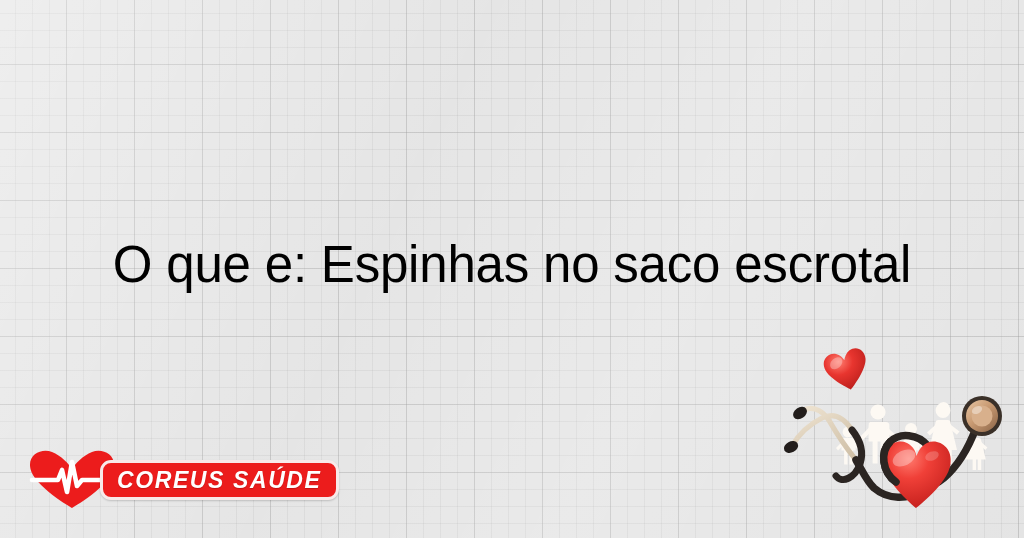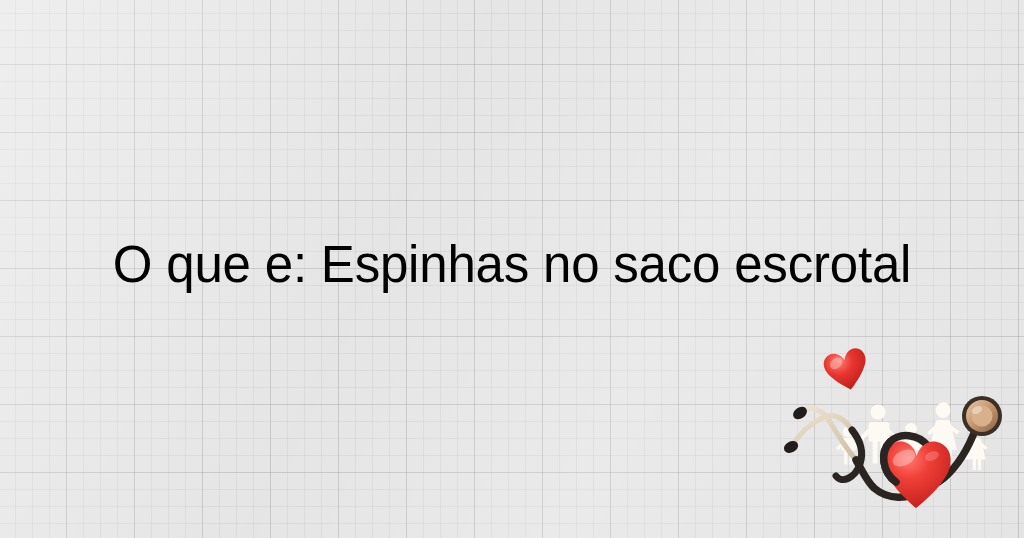--- a/index.html
+++ b/index.html
@@ -121,20 +121,36 @@
 </head>
 <body>
 
 <div id="stage">
 
   <div id="grid-bg"></div>
   <div id="grid-sheen"></div>
 
   <div id="title">O que e: Espinhas no saco escrotal</div>
 
+  <div id="brand-logo">
+
+    <div id="brand-connector"></div>
+
+    <div id="brand-heart">
+      <svg viewBox="0 0 88 60" width="88" height="60" xmlns="http://www.w3.org/2000/svg">
+        <path d="M44 58 C 44 58, 6 36, 2.5 19 C -1 4, 14 -2, 24 2 C 33 5.5, 41 14, 44 19
+                 C 47 14, 55 5.5, 64 2 C 74 -2, 89 4, 85.5 19 C 82 36, 44 58, 44 58 Z" fill="#ec1c1c"></path>
+        <polyline points="4,30 24,30 30,30 34,20 39,42 44,12 49,36 54,30 84,30" fill="none" stroke="#ffffff" stroke-width="4.6" stroke-linejoin="round" stroke-linecap="round"></polyline>
+      </svg>
+    </div>
+
+    <div id="brand-badge">
+      <span id="brand-badge-text">COREUS SAÚDE</span>
+    </div>
+  </div>
 
   <div id="illustration">
     <svg class="illus-layer" viewBox="0 0 246 190" width="246" height="190" xmlns="http://www.w3.org/2000/svg">
       <defs>
         <radialGradient id="bigHeartG" cx="38%" cy="26%" r="78%">
           <stop offset="0%" stop-color="#ff7a6e"></stop>
           <stop offset="38%" stop-color="#f04038"></stop>
           <stop offset="100%" stop-color="#c41f1c"></stop>
         </radialGradient>
         <radialGradient id="smallHeartG" cx="36%" cy="24%" r="80%">

